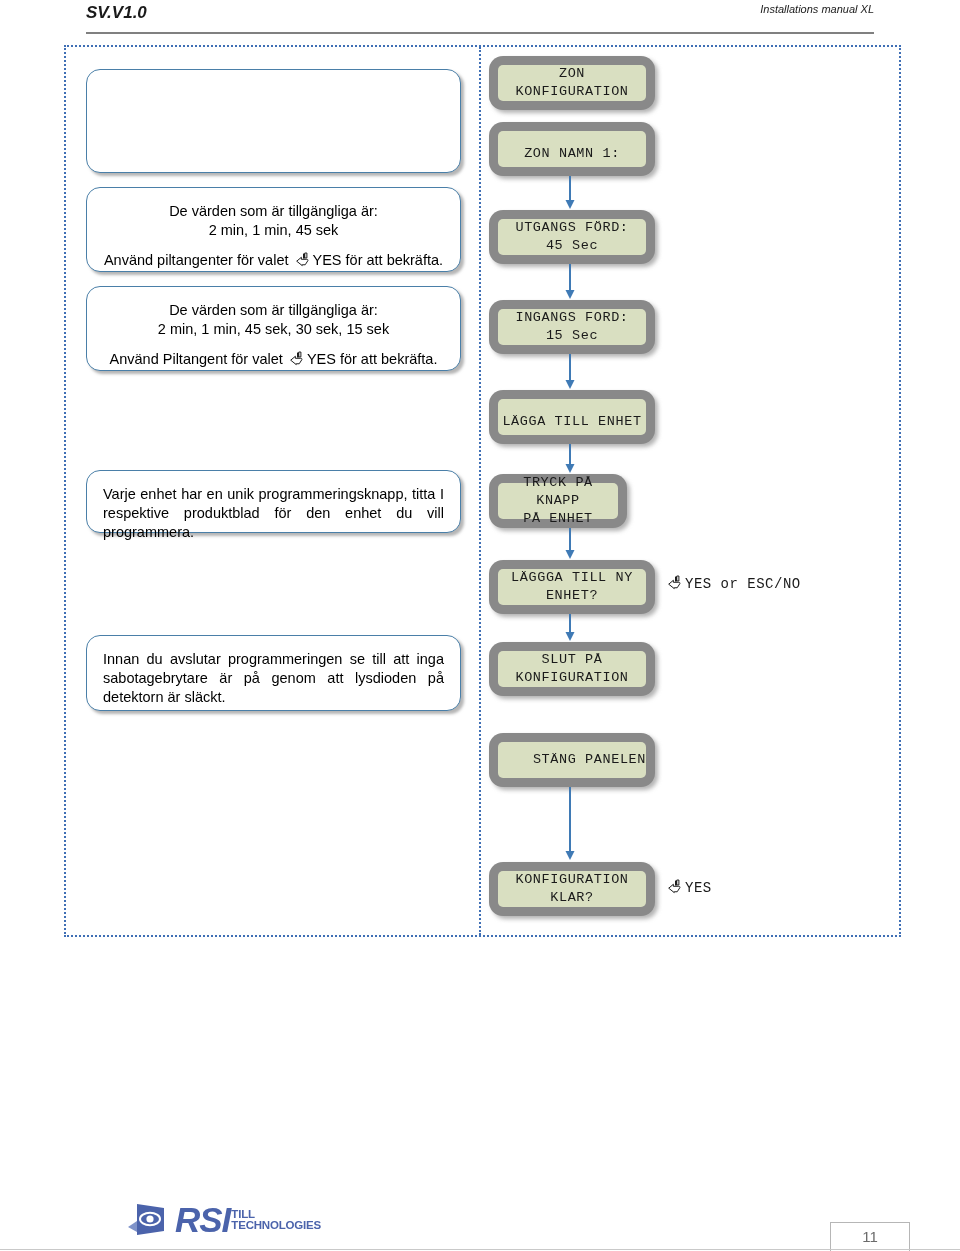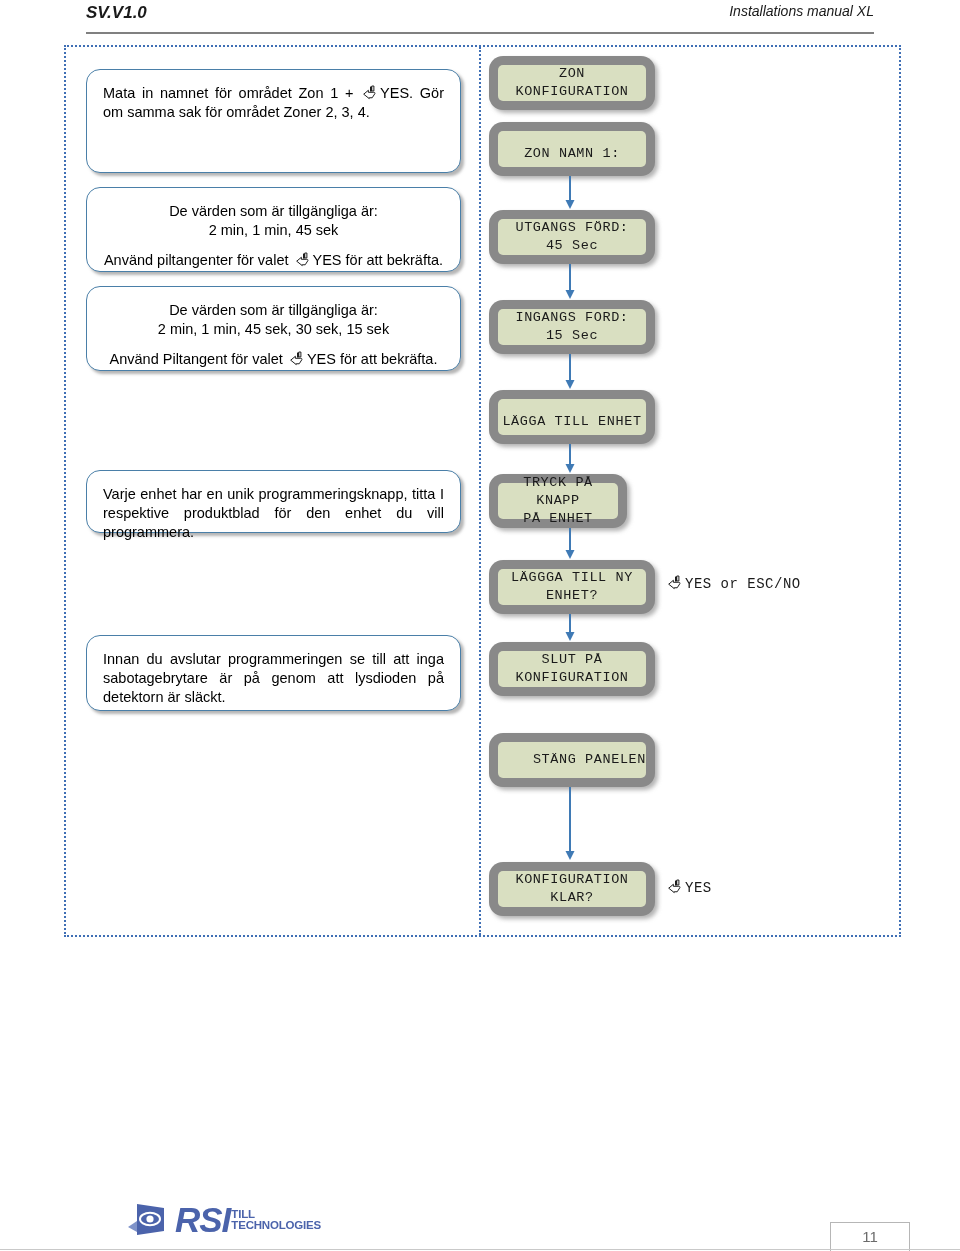--- a/index.html
+++ b/index.html
@@ -32,21 +32,21 @@
     font-weight: bold;
     font-size: 17px;
     color: #1a1a1a;
     letter-spacing: 0px;
   }
   #page-header .hdr-right {
     position: absolute;
     right: 0;
     top: 1px;
     font-style: italic;
-    font-size: 14px;
+    font-size: 11px;
     color: #1a1a1a;
   }
 
   
   #flow-frame {
     position: absolute;
     left: 64px;
     top: 45px;
     width: 833px;
     height: 888px;
@@ -206,25 +206,20 @@
 <div id="page-header">
   <div class="hdr-left">SV.V1.0</div>
   <div class="hdr-right">Installations manual XL</div>
 </div>
 
 <div id="flow-frame">
   <div id="flow-divider"></div>
 </div>
 
 <div class="callout justify" style="left:86px; top:69px; width:375px; height:104px;">
-  <p>
-    <span>Mata in namnet för området Zon 1 + </span><span class="hand-icon"><svg viewBox="0 0 20 20">
-          <path d="M11.5 1.2 L11.5 7.0 L14.0 7.0 L14.0 1.2 Z M10.0 2.2 L10.0 7.4 L11.0 7.4 L11.0 2.2 Z M2.0 10.8 L7.5 6.2 L7.5 8.6 L13.9 8.6 C15.2 8.6 15.6 9.4 15.0 10.4 L12.0 15.0 L8.5 15.0 L8.5 16.0 L2.0 10.8 Z" fill="none" stroke="#111111" stroke-width="1.1" stroke-linejoin="round"></path>
-        </svg></span><span>YES. Gör om samma sak för området Zoner 2, 3, 4.</span>
-  </p>
 </div>
 
 <div class="callout center" style="left:86px; top:187px; width:375px; height:85px;">
   <p>De värden som är tillgängliga är:</p>
   <p style="margin-top:0;">2 min, 1 min, 45 sek</p>
   <p style="margin-top:11px;">
     <span>Använd piltangenter för valet </span><span class="hand-icon"><svg viewBox="0 0 20 20">
           <path d="M11.5 1.2 L11.5 7.0 L14.0 7.0 L14.0 1.2 Z M10.0 2.2 L10.0 7.4 L11.0 7.4 L11.0 2.2 Z M2.0 10.8 L7.5 6.2 L7.5 8.6 L13.9 8.6 C15.2 8.6 15.6 9.4 15.0 10.4 L12.0 15.0 L8.5 15.0 L8.5 16.0 L2.0 10.8 Z" fill="none" stroke="#111111" stroke-width="1.1" stroke-linejoin="round"></path>
         </svg></span><span>YES för att bekräfta.</span>
   </p>

